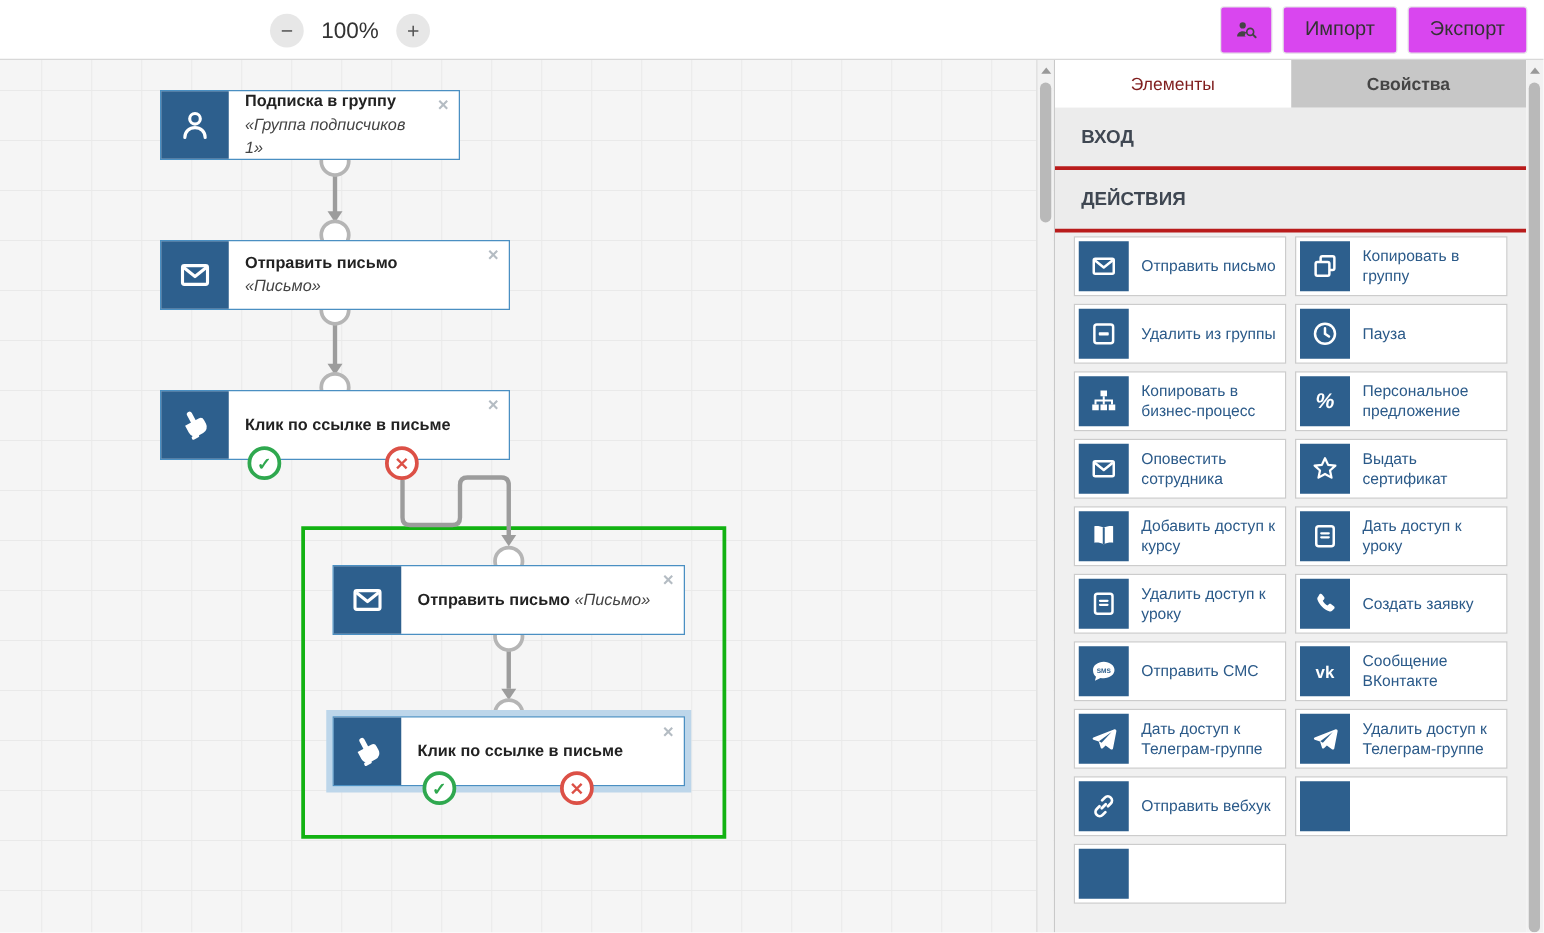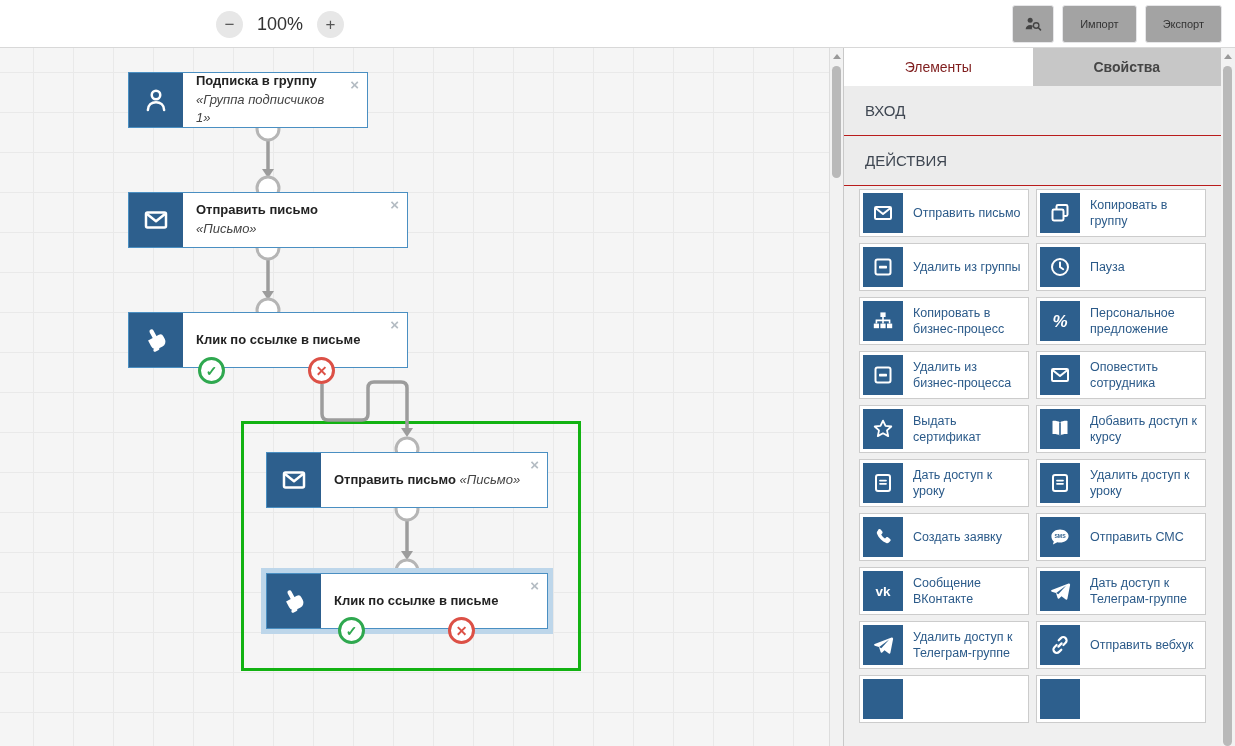--- a/index.html
+++ b/index.html
@@ -5,21 +5,21 @@
   * { margin:0; padding:0; box-sizing:border-box; }
   html,body { font-family:"Liberation Sans", sans-serif; }
   #app { position:relative; width:1235px; height:746px; overflow:hidden; background:#fff; }
 
   
   .toolbar { position:absolute; left:0; top:0; width:1235px; height:48px; background:#fff; border-bottom:1px solid #d8d8d8; z-index:30; }
   .zoom-cluster { position:absolute; left:216px; top:0; height:48px; display:flex; align-items:center; gap:14px; }
   .zoom-btn { width:27px; height:27px; border-radius:50%; background:#e7e7e7; border:none; color:#555; font-size:17px; line-height:1; display:flex; align-items:center; justify-content:center; cursor:pointer; }
   .zoom-level { font-size:18px; color:#333; }
   .tb-right { position:absolute; right:13px; top:5px; display:flex; gap:8px; }
-  .tb-btn { height:38px; background:#a3a3a3; border:1px solid #e6e6e8; border-radius:3px; color:#333; font-size:11px; padding:0 17px; display:flex; align-items:center; justify-content:center; cursor:pointer; font-family:inherit; }
+  .tb-btn { height:38px; background:#d946ef; border:1px solid #e6e6e8; border-radius:3px; color:#333; font-size:16px; padding:0 17px; display:flex; align-items:center; justify-content:center; cursor:pointer; font-family:inherit; }
   .tb-btn.icon-only { width:42px; padding:0; }
 
   
   .canvas { position:absolute; left:0; top:48px; width:843px; height:698px; overflow:hidden;
     background-color:#f5f5f5;
     background-image:linear-gradient(#e9e9e9 1px, transparent 1px), linear-gradient(90deg,#e9e9e9 1px, transparent 1px);
     background-size:40px 40px; background-position:-7px -16px; }
   .connectors { position:absolute; left:0; top:0; pointer-events:none; z-index:2; }
   .group-frame { position:absolute; left:241px; top:373px; width:340px; height:250px; border:3px solid #12b212; z-index:1; }
 
@@ -40,21 +40,21 @@
   .vscroll.canvas-sb { right:0; border-left:1px solid #ddd; }
   .sb-arrow { position:absolute; top:6px; left:3px; width:0; height:0; border-left:4px solid transparent; border-right:4px solid transparent; border-bottom:5px solid #999; }
   .sb-thumb { position:absolute; left:2px; width:9px; background:#b9b9b9; border-radius:5px; }
 
   
   .sidebar { position:absolute; left:843px; top:48px; width:378px; height:698px; background:#f0f0f0; border-left:1px solid #c9c9c9; overflow:hidden; }
   .sb-tabs { display:flex; height:38px; }
   .sb-tab { flex:1; display:flex; align-items:center; justify-content:center; font-size:14px; cursor:pointer; }
   .sb-tab.active { background:#fff; color:#7f1d1d; }
   .sb-tab.inactive { background:#c7c7c7; color:#454545;font-weight:bold; }
-  .sb-section { height:50px; background:#ececec; border-bottom:1px solid #b91c1c; display:flex; align-items:center; padding-left:21px; font-size:15px; color:#3f4752; cursor:pointer; }
+  .sb-section { height:50px; background:#ececec; border-bottom:3px solid #b91c1c; display:flex; align-items:center; padding-left:21px; font-size:15px; color:#3f4752; cursor:pointer;font-weight:bold; }
   .palette-grid { display:grid; grid-template-columns:170px 170px; grid-auto-rows:48px; gap:6px 7px; padding:3px 15px; }
   .palette-card { background:#fff; border:1px solid #ccc; display:flex; align-items:center; padding:3px; gap:10px; cursor:grab; }
   .palette-icon { width:40px; height:40px; background:#2d5f8d; flex:0 0 40px; display:flex; align-items:center; justify-content:center; }
   .palette-label { font-size:12.5px; color:#2b5a89; line-height:1.3; padding-right:2px; }
 
   .hidden-defs { position:absolute; width:0; height:0; overflow:hidden; }
 </style>
 </head>
 <body>
 
@@ -302,28 +302,20 @@
     <div class="palette-icon">
       <svg width="24" height="24">
               <use href="#sym-percent-icon"></use>
             </svg>
     </div>
     <div class="palette-label">Персональное предложение</div>
   </div>
         <div class="palette-card">
     <div class="palette-icon">
       <svg width="24" height="24">
-              <use href="#sym-minus-square-icon"></use>
-            </svg>
-    </div>
-    <div class="palette-label">Удалить из бизнес-процесса</div>
-  </div>
-        <div class="palette-card">
-    <div class="palette-icon">
-      <svg width="24" height="24">
               <use href="#sym-envelope-icon"></use>
             </svg>
     </div>
     <div class="palette-label">Оповестить сотрудника</div>
   </div>
         <div class="palette-card">
     <div class="palette-icon">
       <svg width="24" height="24">
               <use href="#sym-star-icon"></use>
             </svg>

